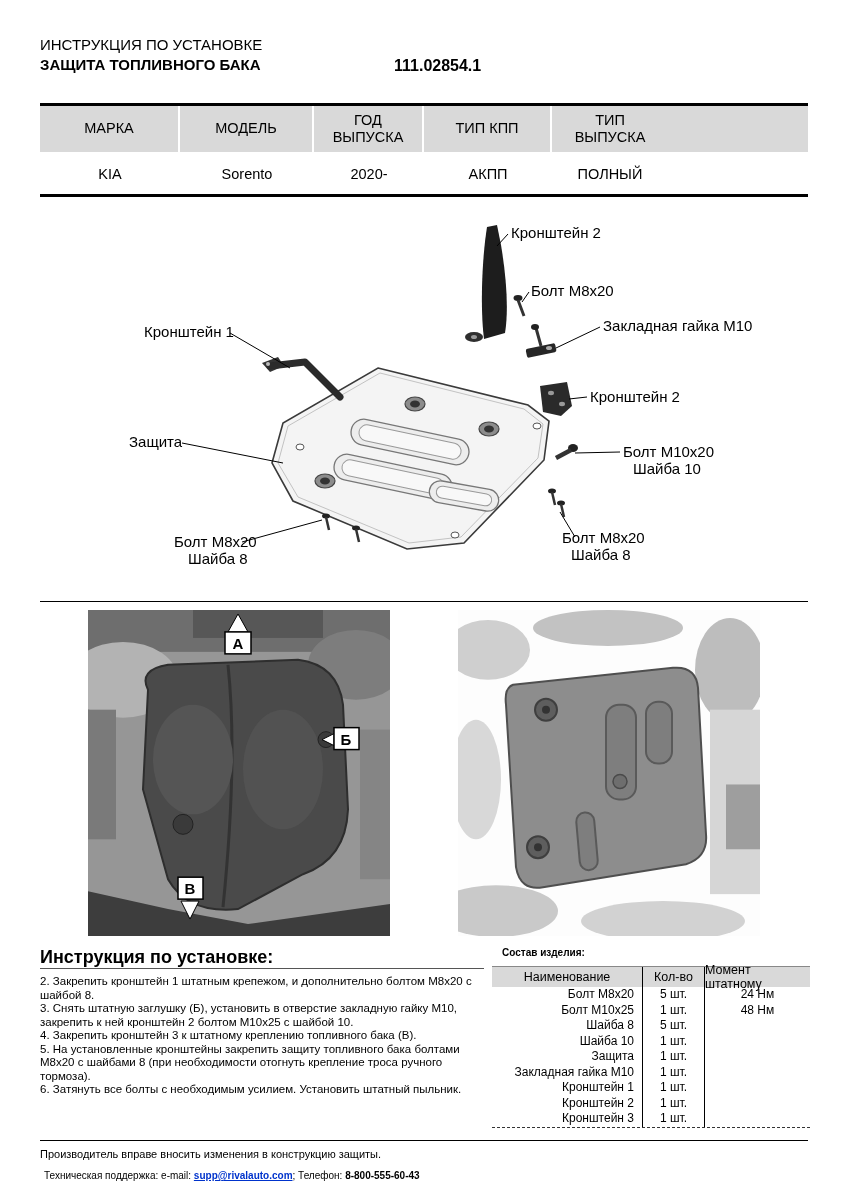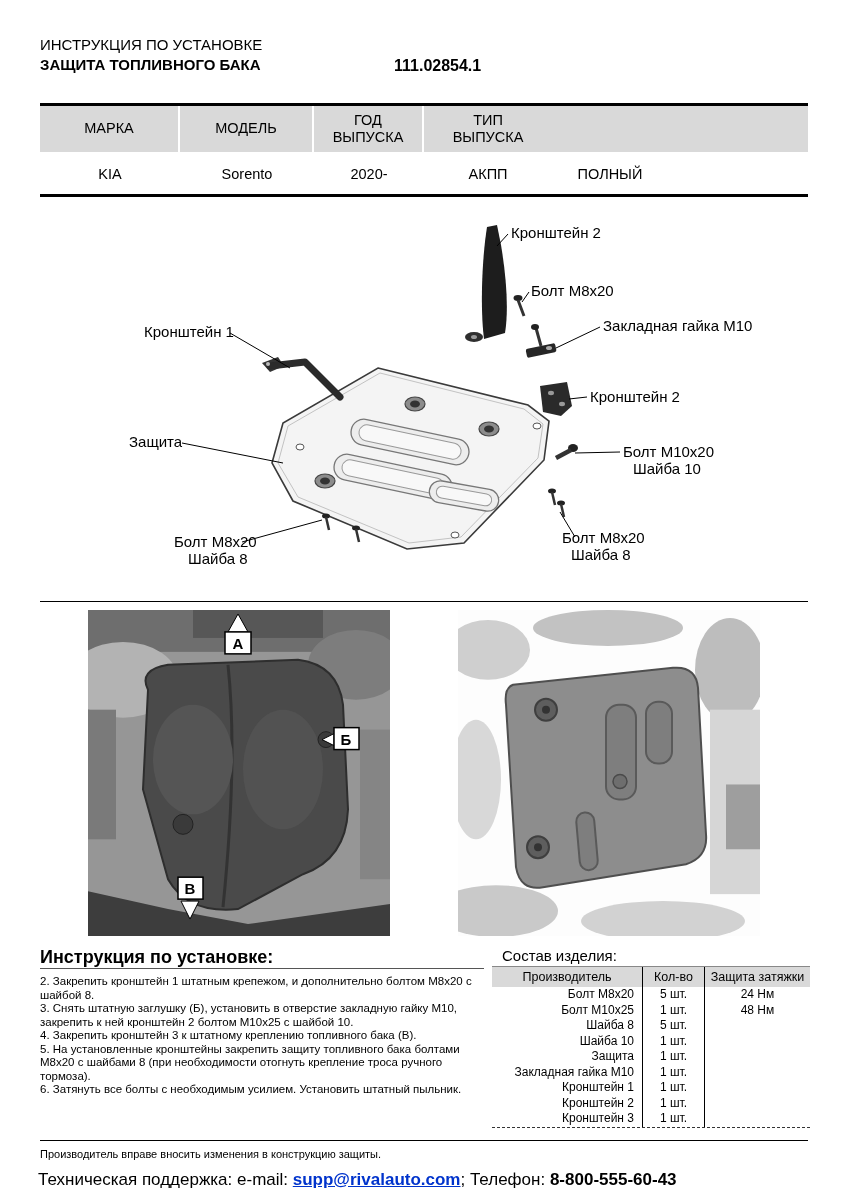--- a/index.html
+++ b/index.html
@@ -29,49 +29,50 @@
 
   .photo { position:absolute; width:302px; height:326px; }
   .photo-left { left:88px; top:610px; }
   .photo-right { left:458px; top:610px; }
   .photo svg { display:block; width:100%; height:100%; }
 
   .inst-title { position:absolute; left:40px; top:947px; font-size:18px; font-weight:bold; }
   .instructions { position:absolute; left:40px; top:975px; width:450px; font-size:11.5px; line-height:13.5px; }
   .instructions p { margin:0; }
 
-  .comp-title { position:absolute; left:502px; top:947px; font-size:15px; font-weight:normal; }
+  .comp-title { position:absolute; left:502px; top:947px; font-size:10px; font-weight:bold; }
   .comp-table { position:absolute; left:492px; top:966px; width:318px; border-top:1px solid #888; border-bottom:1px dashed #333; font-size:12px; }
   .comp-grid { display:grid; grid-template-columns:150px 62px 106px; }
   .comp-header { background:#d9d9d9; }
   .comp-header .ch { height:20px; display:flex; align-items:center; justify-content:center; font-size:12.5px; }
   .comp-row .cn { text-align:right; padding-right:8px; line-height:15.5px; }
   .comp-row .cq, .comp-row .ct { text-align:center; line-height:15.5px; }
   .bl { border-left:1px solid #000; }
 
   .footer-line1 { position:absolute; left:40px; top:1148px; font-size:11px; }
-  .footer-line2 { position:absolute; left:38px; top:1170px; font-size:17px;text-align:center; }
+  .footer-line2 { position:absolute; left:44px; top:1170px; font-size:10px;text-align:center; }
   .footer-line2 a.email { color:#0033cc; font-weight:bold; text-decoration:underline; }
   .footer-line2 b { font-weight:bold; }
 </style>
 </head>
 <body>
 
 <div class="page">
 
   <div class="doc-title1">ИНСТРУКЦИЯ ПО УСТАНОВКЕ</div>
   <div class="doc-title2">ЗАЩИТА ТОПЛИВНОГО БАКА</div>
   <div class="part-number">111.02854.1</div>
 
   <div class="spec-table">
     <div class="spec-grid spec-header">
       <div class="cell">МАРКА</div>
       <div class="cell">МОДЕЛЬ</div>
       <div class="cell">ГОД
 ВЫПУСКА</div>
+      <div class="cell">ТИП КПП</div>
       <div class="cell">ТИП
 ВЫПУСКА</div>
     </div>
     <div class="spec-grid spec-row">
       <div class="cell">KIA</div>
       <div class="cell">Sorento</div>
       <div class="cell">2020-</div>
       <div class="cell">АКПП</div>
       <div class="cell">ПОЛНЫЙ</div>
     </div>
@@ -247,23 +248,23 @@
     <p>2. Закрепить кронштейн 1 штатным крепежом, и дополнительно болтом М8х20 с шайбой 8.</p>
     <p>3. Снять штатную заглушку (Б), установить в отверстие закладную гайку М10, закрепить к ней кронштейн 2 болтом М10х25 с шайбой 10.</p>
     <p>4. Закрепить кронштейн 3 к штатному креплению топливного бака (В).</p>
     <p>5. На установленные кронштейны закрепить защиту топливного бака болтами М8х20 с шайбами 8 (при необходимости отогнуть крепление троса ручного тормоза).</p>
     <p>6. Затянуть все болты с необходимым усилием. Установить штатный пыльник.</p>
   </div>
 
   <div class="comp-title">Состав изделия:</div>
   <div class="comp-table">
     <div class="comp-grid comp-header">
-      <div class="ch">Производитель</div>
+      <div class="ch">Наименование</div>
       <div class="ch bl">Кол-во</div>
-      <div class="ch bl">Защита затяжки</div>
+      <div class="ch bl">Момент штатному</div>
     </div>
     <div class="comp-grid comp-row">
       <div class="cn">Болт М8х20</div>
       <div class="cq bl">5 шт.</div>
       <div class="ct bl">24 Нм</div>
     </div>
     <div class="comp-grid comp-row">
       <div class="cn">Болт М10х25</div>
       <div class="cq bl">1 шт.</div>
       <div class="ct bl">48 Нм</div>

